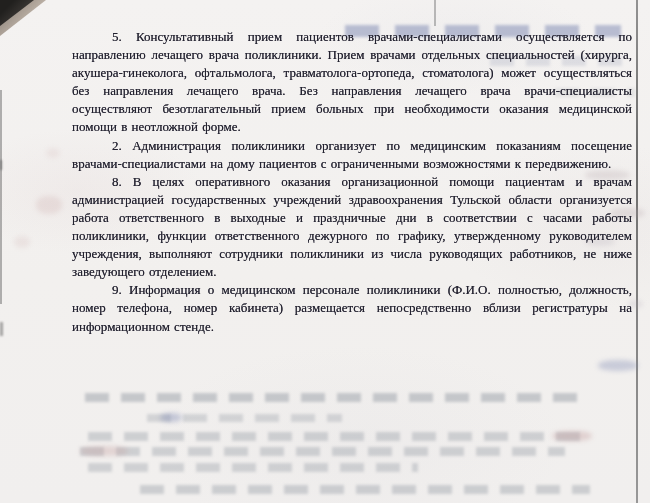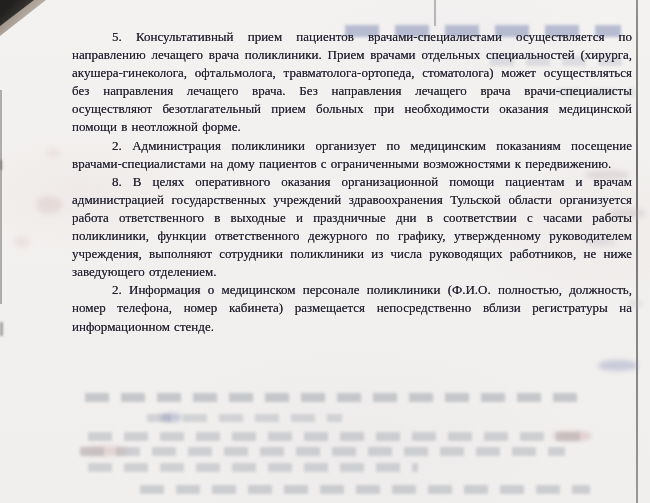--- a/index.html
+++ b/index.html
@@ -115,16 +115,16 @@
   <div class="ghost-blob" style="left:552px;top:431px;width:40px;height:10px;color:#c5a0a0;opacity:.4"></div>
   <div class="ghost-line" style="left:80px;top:447px;width:485px;height:9px;color:#9aa0a8;opacity:.4"></div>
   <div class="ghost-blob" style="left:80px;top:446px;width:48px;height:10px;color:#c5a0a0;opacity:.35"></div>
   <div class="ghost-line" style="left:88px;top:463px;width:330px;height:9px;color:#9aa0a8;opacity:.38"></div>
   <div class="ghost-line" style="left:140px;top:485px;width:450px;height:9px;color:#9aa0a8;opacity:.42"></div>
 
   <div class="textblock">
     <p>5. Консультативный прием пациентов врачами-специалистами осуществляется по направлению лечащего врача поликлиники. Прием врачами отдельных специальностей (хирурга, акушера-гинеколога, офтальмолога, травматолога-ортопеда, стоматолога) может осуществляться без направления лечащего врача. Без направления лечащего врача врачи-специалисты осуществляют безотлагательный прием больных при необходимости оказания медицинской помощи в неотложной форме.</p>
     <p>2. Администрация поликлиники организует по медицинским показаниям посещение врачами-специалистами на дому пациентов с ограниченными возможностями к передвижению.</p>
     <p>8. В целях оперативного оказания организационной помощи пациентам и врачам администрацией государственных учреждений здравоохранения Тульской области организуется работа ответственного в выходные и праздничные дни в соответствии с часами работы поликлиники, функции ответственного дежурного по графику, утвержденному руководителем учреждения, выполняют сотрудники поликлиники из числа руководящих работников, не ниже заведующего отделением.</p>
-    <p>2. Информация о медицинском персонале поликлиники (Ф.И.О. полностью, должность, номер телефона, номер кабинета) размещается непосредственно вблизи регистратуры на информационном стенде.</p>
+    <p>9. Информация о медицинском персонале поликлиники (Ф.И.О. полностью, должность, номер телефона, номер кабинета) размещается непосредственно вблизи регистратуры на информационном стенде.</p>
   </div>
 
 </div>
 
 </body></html>

